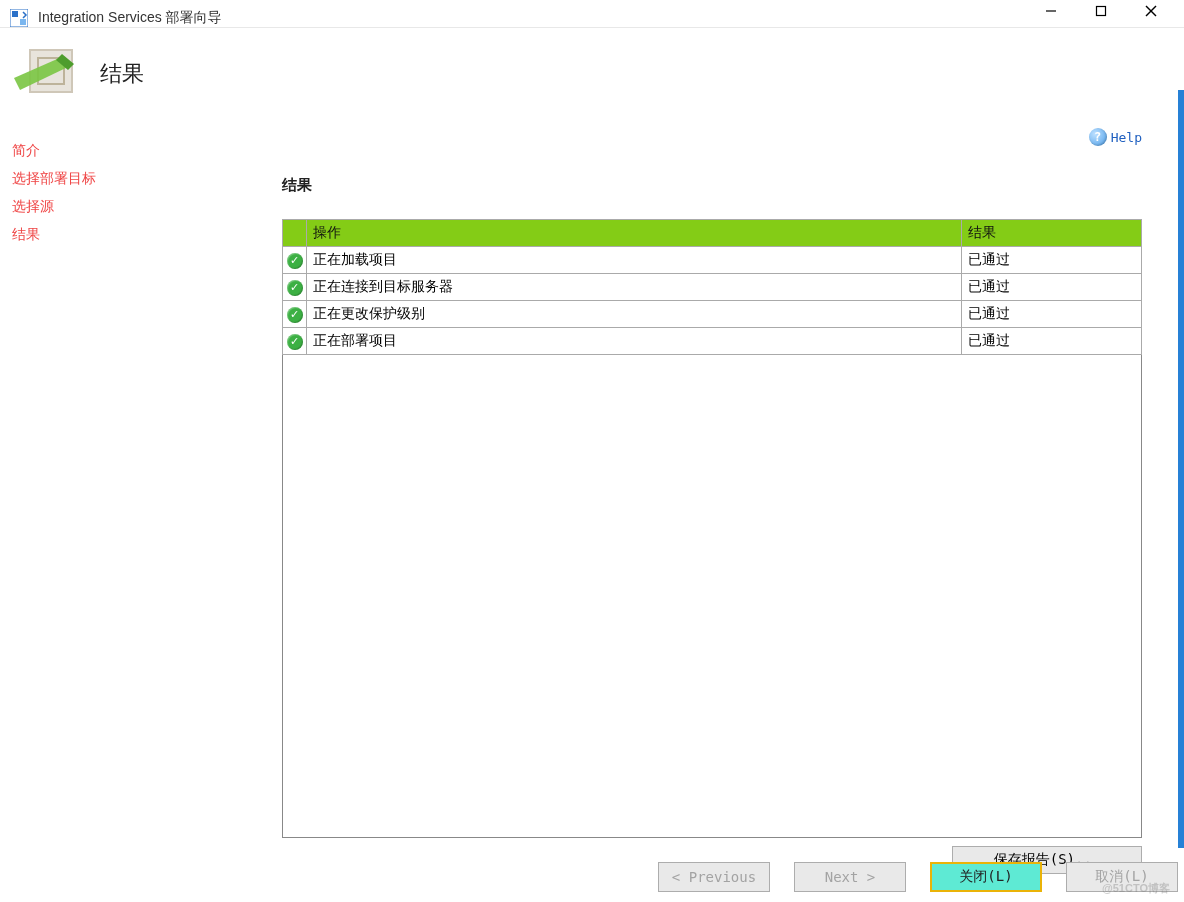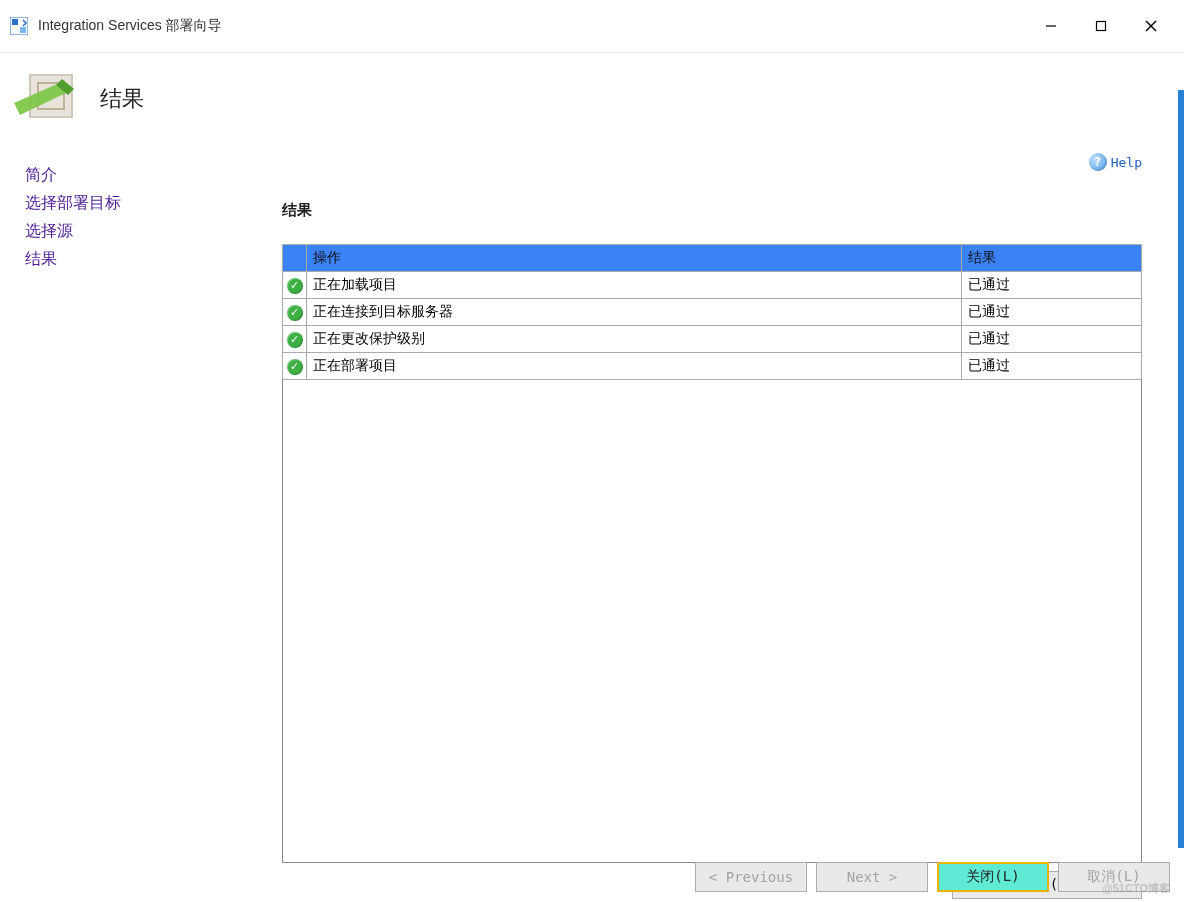--- a/index.html
+++ b/index.html
@@ -6,23 +6,23 @@
     body {
       font-family: "Microsoft YaHei", "Segoe UI", Tahoma, sans-serif;
       font-size: 13px;
       background: #fff;
       width: 1184px;
       height: 902px;
       overflow: hidden;
       position: relative;
     }
     .titlebar {
-      height: 53px;
-      display: flex;
-      align-items: center;
+      height: 28px;
+      display: flex;
+      align-items: flex-end;
       padding: 0 8px 0 10px;
       border-bottom: 1px solid #e8e8e8;
     }
     .titlebar .app-icon {
       width: 18px; height: 18px;
       margin-right: 10px;
       position: relative;
     }
     .titlebar .app-icon svg { display: block; }
     .titlebar .title {
@@ -59,24 +59,23 @@
     .body-area {
       display: flex;
       height: calc(100% - 36px - 100px - 56px);
     }
     .sidebar {
       width: 260px;
       padding: 8px 8px 0 12px;
     }
     .nav-item {
       display: block;
-      font-size: 16px;
-      color: #4c1d95;
+      font-size: 14px;
+      color: #ef4444;
       line-height: 28px;
-      margin-left: 13px;
     }
     .nav-item.sub { padding-left: 12px; }
 
     .content {
       flex: 1;
       padding: 0 42px 0 22px;
       position: relative;
       display: flex;
       flex-direction: column;
     }
@@ -112,21 +111,21 @@
       width: 100%;
     }
     .results-table th, .results-table td {
       border: 1px solid #aaa;
       padding: 4px 6px;
       text-align: left;
       font-size: 14px;
       font-weight: normal;
     }
     .results-table th {
-      background: #3b82f6;
+      background: #84cc16;
       color: #111;
       margin-left: 12px;
     }
     .results-table th.col-icon { width: 24px; }
     .results-table td.col-icon { text-align: center; padding: 2px 2px; }
     .results-table th.col-result, .results-table td.col-result { width: 180px; }
     .status-icon {
       width: 16px; height: 16px;
       border-radius: 50%;
       background: #3cb043;
@@ -156,23 +155,23 @@
       width: 190px; height: 28px;
       font-size: 14px;
       font-family: Consolas, "Microsoft YaHei", monospace;
       background: #e9e9e9;
       border: 1px solid #adadad;
       cursor: pointer;
     }
 
     .footer {
       position: absolute;
-      bottom: 10px; right: 14px;
-      display: flex;
-      gap: 9px;
+      bottom: 10px; right: 6px;
+      display: flex;
+      gap: 24px;
     }
     .footer button {
       width: 112px; height: 30px;
       font-size: 14px;
       font-family: Consolas, "Microsoft YaHei", monospace;
       background: #e9e9e9;
       border: 1px solid #adadad;
       color: #333;
       cursor: pointer;
     }

